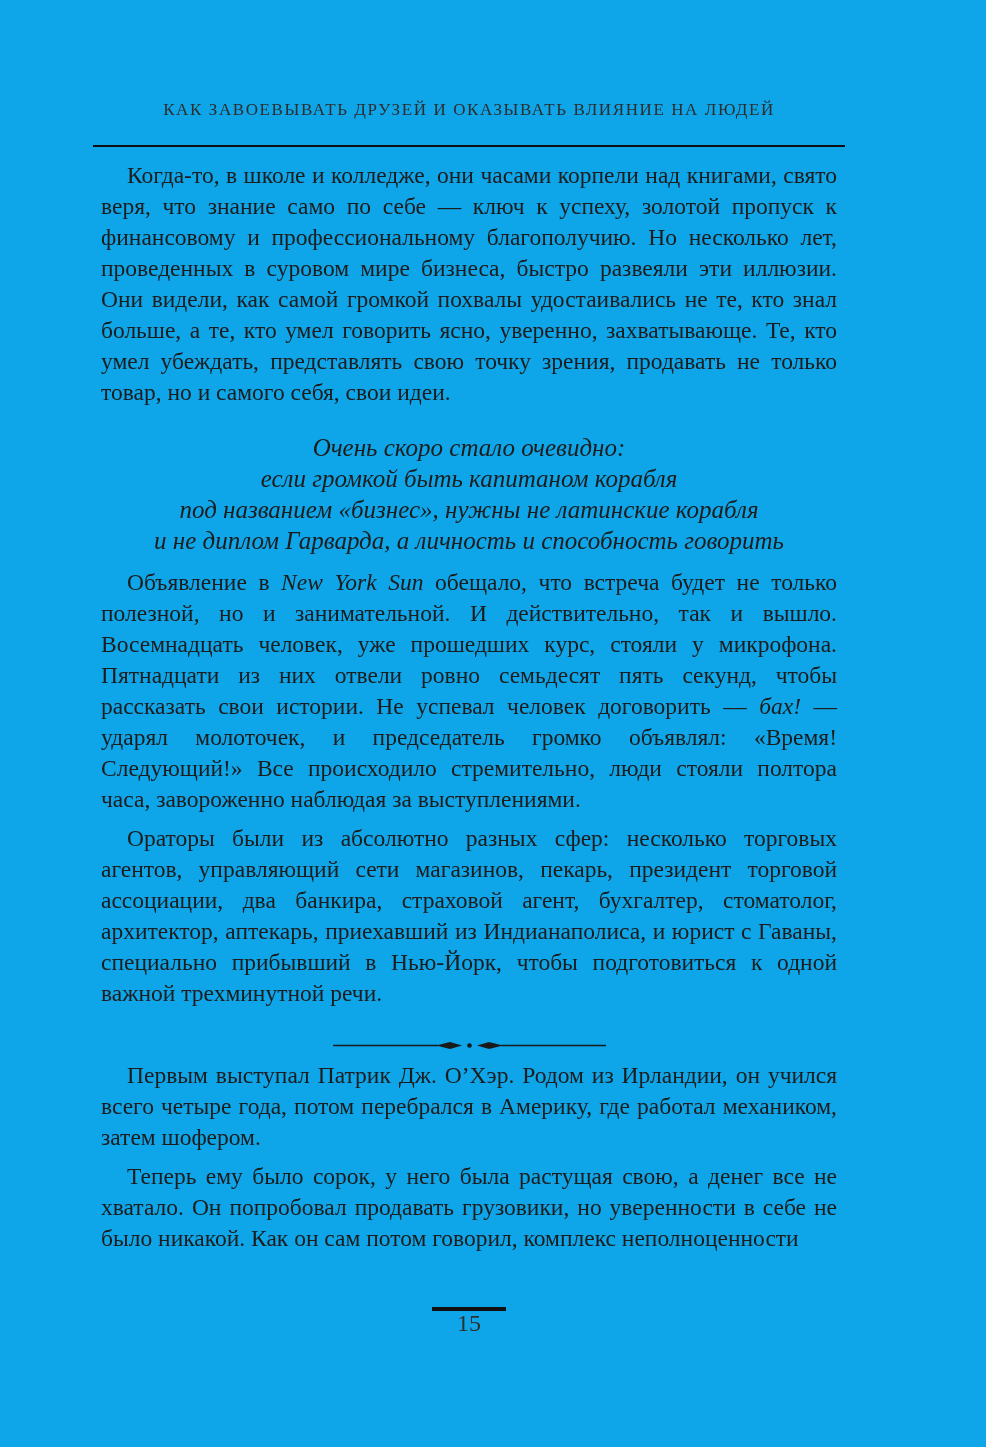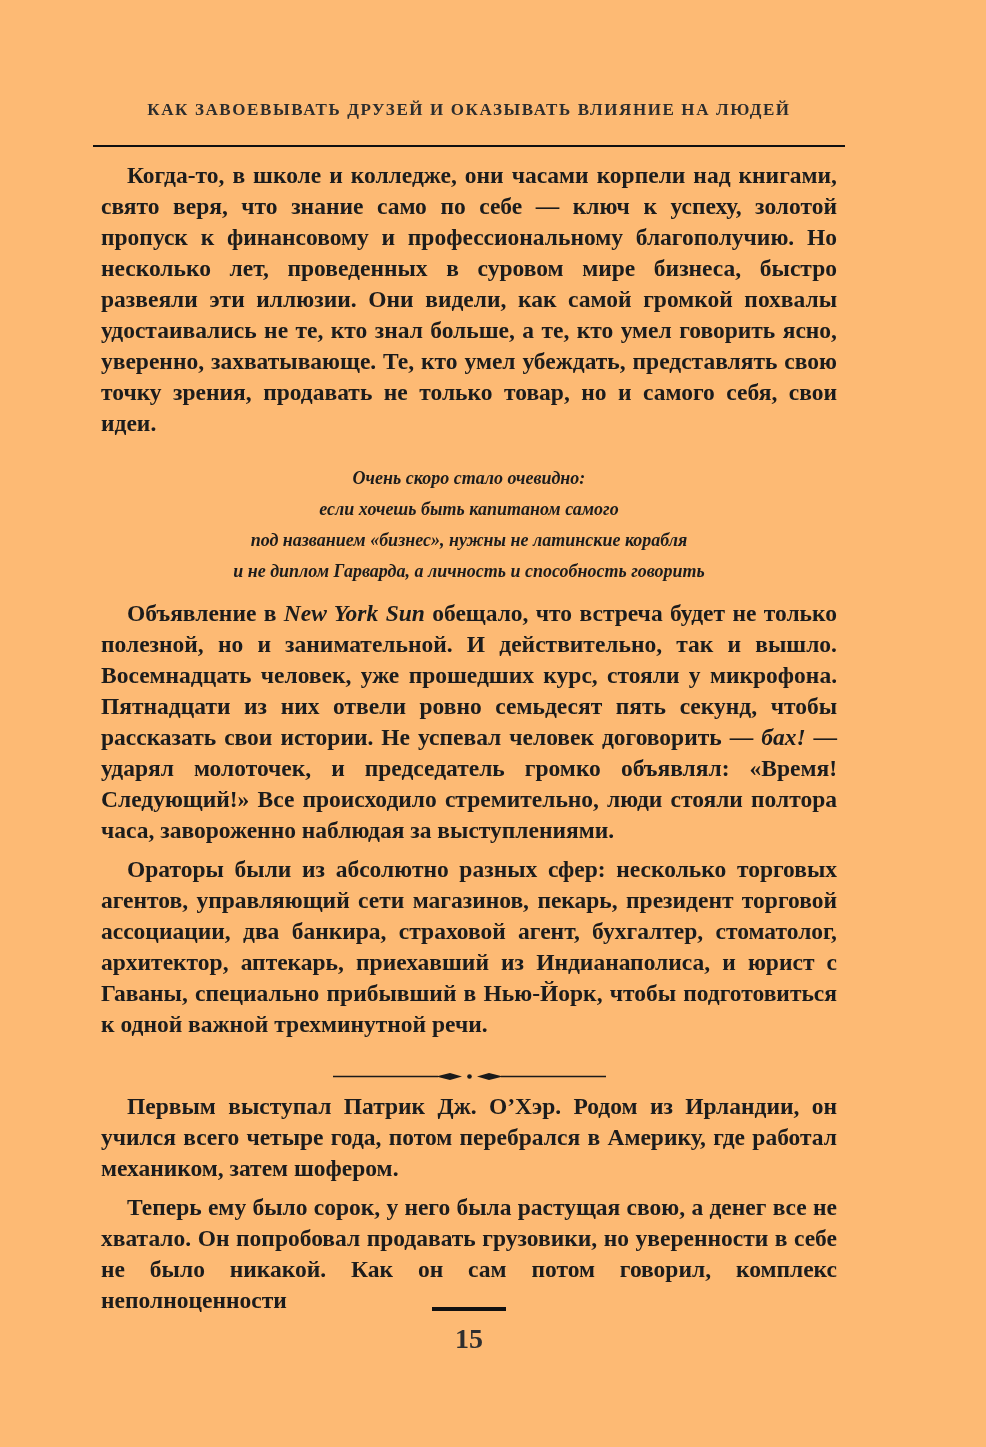--- a/index.html
+++ b/index.html
@@ -2,25 +2,24 @@
 <html lang="ru"><head>
 <meta charset="utf-8">
 <title>Document</title>
 <style>
   html, body { margin: 0; padding: 0; background: #f4f4f4; }
   .page {
     position: relative;
     width: 986px;
     height: 1447px;
     margin: 0 auto;
-    background: #fdba74;
+    background: #0ea5e9;
     font-family: "Liberation Serif", "DejaVu Serif", serif;
     color: #1c1c1c;
     overflow: hidden;
-    font-weight: bold;
   }
   .content {
     position: absolute;
     left: 93px;
     top: 0;
     width: 752px;
   }
   .running-head {
     margin-top: 101px;
     text-align: center;
@@ -44,21 +43,21 @@
   .body-text p {
     margin: 8px;
     padding: 0;
     text-indent: 26px;
   }
   .it { font-style: italic; }
   .quote {
     margin: 24px 0 11px 0;
     text-align: center;
     font-style: italic;
-    font-size: 18px;
+    font-size: 25px;
   }
   .quote-line { line-height: 31px; }
   .divider {
     margin: 29px auto 0 auto;
     width: 273px;
     height: 14px;
     display: flex;
     align-items: center;
     justify-content: center;
   }
@@ -70,43 +69,43 @@
     width: 752px;
     text-align: center;
   }
   .footer-rule {
     width: 74px;
     height: 4px;
     background: #111111;
     margin: 0 auto;
   }
   .page-number {
-    margin-top: 18px;
-    font-size: 28px;
+    margin-top: 2px;
+    font-size: 24px;
     line-height: 20px;
     color: #2f2f2f;
   }
 </style>
 </head>
 <body>
 
 <div class="page">
   <div class="content">
 
     <div class="running-head">КАК ЗАВОЕВЫВАТЬ ДРУЗЕЙ И ОКАЗЫВАТЬ ВЛИЯНИЕ НА ЛЮДЕЙ</div>
 
     <div class="header-rule"></div>
 
     <div class="body-text">
 
       <p>Когда-то, в школе и колледже, они часами корпели над книгами, свято веря, что знание само по себе — ключ к успеху, золотой пропуск к финансовому и профессиональному благополучию. Но несколько лет, проведенных в суровом мире бизнеса, быстро развеяли эти иллюзии. Они видели, как самой громкой похвалы удостаивались не те, кто знал больше, а те, кто умел говорить ясно, уверенно, захватывающе. Те, кто умел убеждать, представлять свою точку зрения, продавать не только товар, но и самого себя, свои идеи.</p>
 
       <div class="quote">
         <div class="quote-line">Очень скоро стало очевидно:</div>
-        <div class="quote-line">если хочешь быть капитаном самого</div>
+        <div class="quote-line">если громкой быть капитаном корабля</div>
         <div class="quote-line">под названием «бизнес», нужны не латинские корабля</div>
         <div class="quote-line">и не диплом Гарварда, а личность и способность говорить</div>
       </div>
 
       <p><span>Объявление в </span><span class="it">New York Sun</span><span> обещало, что встреча будет не только полезной, но и занимательной. И действительно, так и вышло. Восемнадцать человек, уже прошедших курс, стояли у микрофона. Пятнадцати из них отвели ровно семьдесят пять секунд, чтобы рассказать свои истории. Не успевал человек договорить — </span><span class="it">бах!</span><span> — ударял молоточек, и председатель громко объявлял: «Время! Следующий!» Все происходило стремительно, люди стояли полтора часа, завороженно наблюдая за выступлениями.</span></p>
 
       <p>Ораторы были из абсолютно разных сфер: несколько торговых агентов, управляющий сети магазинов, пекарь, президент торговой ассоциации, два банкира, страховой агент, бухгалтер, стоматолог, архитектор, аптекарь, приехавший из Индианаполиса, и юрист с Гаваны, специально прибывший в Нью-Йорк, чтобы подготовиться к одной важной трехминутной речи.</p>
 
       <div class="divider">
         <svg width="273" height="14" viewBox="0 0 273 14" aria-hidden="true">

